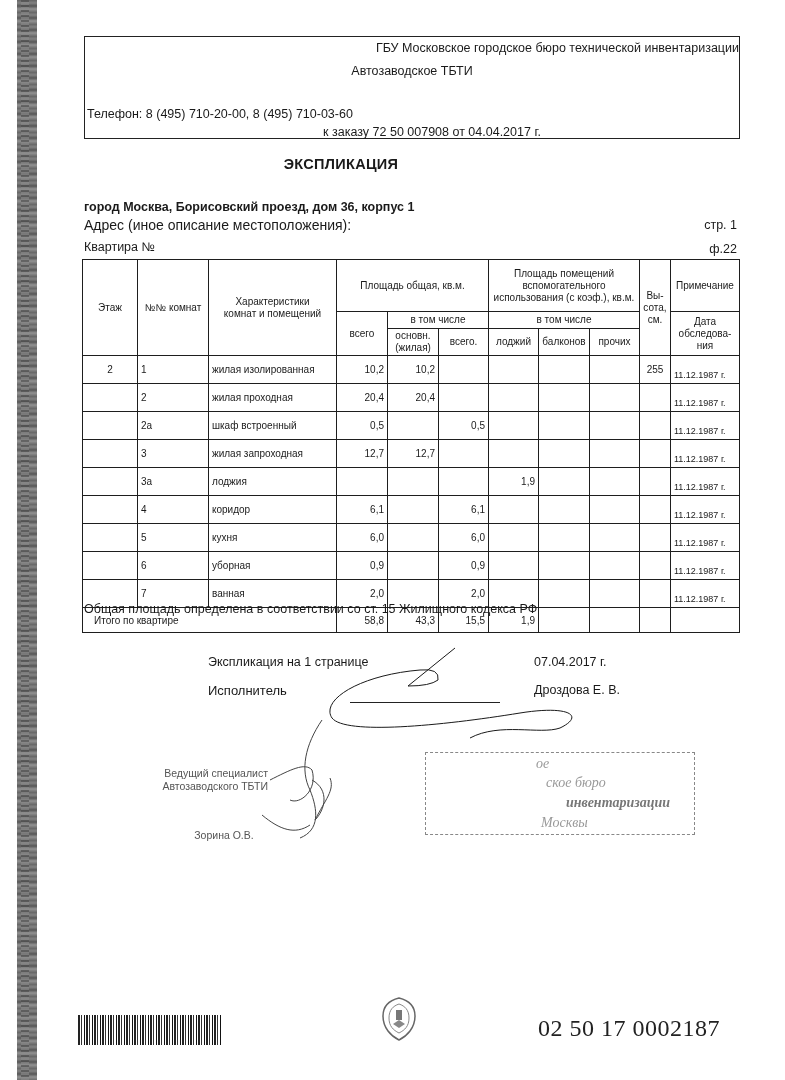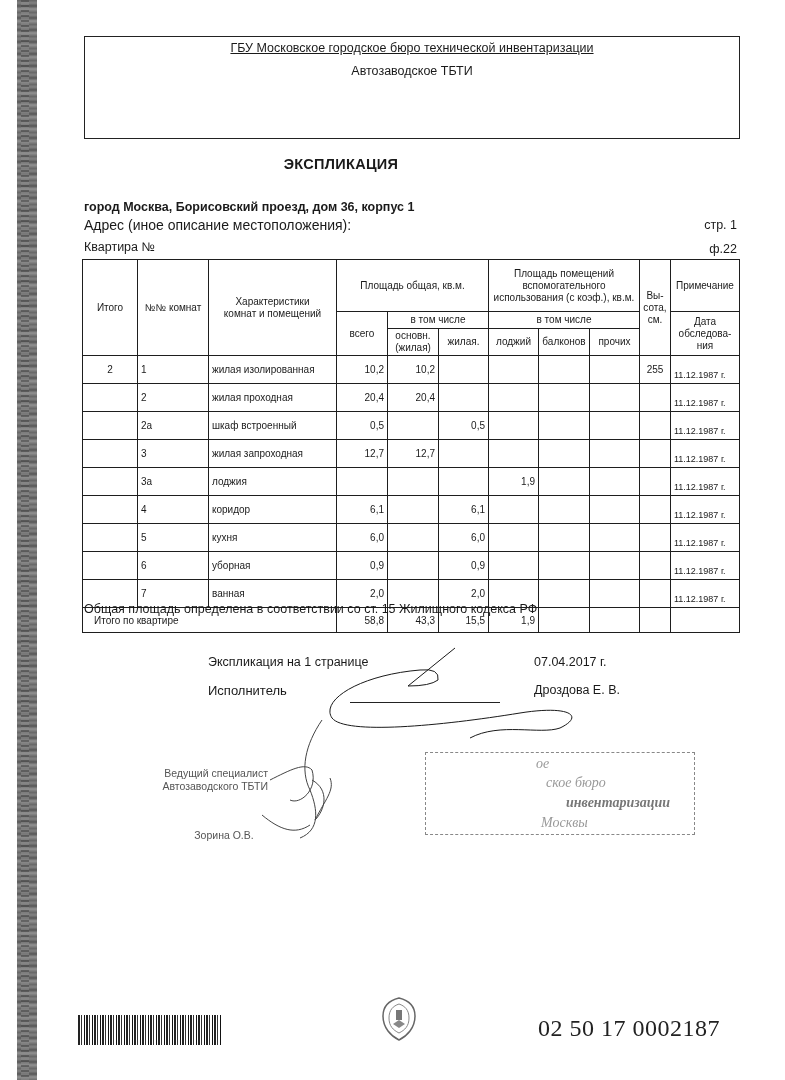--- a/index.html
+++ b/index.html
@@ -16,21 +16,21 @@
     content: ""; position: absolute; left: 4px; top: 0; width: 8px; height: 100%;
     background: repeating-linear-gradient(180deg, #2a2a2a 0 2px, #777 2px 5px);
     opacity: 0.6;
   }
   .header-box {
     position: absolute; left: 84px; top: 36px; width: 656px; height: 103px;
     border: 1px solid #222; box-sizing: border-box;
     font-size: 12.5px;
   }
   .header-box .line { position: absolute; left: 0; right: 0; }
-  .hb-org { top: 4px; text-align: center; text-decoration: underline; }
+  .hb-org { top: 4px; text-align: right; }
   .hb-branch { top: 27px; text-align: center; }
   .hb-addr { top: 48px; left: 2px !important; }
   .hb-phone { top: 70px; left: 2px !important; }
   .hb-order { top: 88px; text-align: center; padding-left: 40px; }
 
   .title {
     position: absolute; left: 0; width: 682px; top: 156px; text-align: center;
     font-weight: bold; font-size: 14.5px; letter-spacing: 0.3px;
   }
   .addr-label { position: absolute; left: 84px; top: 183px; font-size: 14px; margin-top: 34px; }
@@ -89,20 +89,22 @@
   }
 </style>
 </head>
 <body>
 
 <div class="scan-edge"></div>
 
 <div class="header-box">
   <div class="line hb-org">ГБУ Московское городское бюро технической инвентаризации</div>
   <div class="line hb-branch">Автозаводское ТБТИ</div>
+  <div class="line hb-phone">Телефон: 8 (495) 710-20-00, 8 (495) 710-03-60</div>
+  <div class="line hb-order">к заказу 72 50 007908 от 04.04.2017 г.</div>
 </div>
 
 <div class="title">ЭКСПЛИКАЦИЯ</div>
 <div class="addr-label">Адрес (иное описание местоположения):</div>
 <div class="addr-value">город Москва, Борисовский проезд, дом 36, корпус 1</div>
 <div class="page-no">стр. 1</div>
 <div class="flat-label">Квартира №</div>
 <div class="form-no">ф.22</div>
 
 <table class="expl">
@@ -114,37 +116,37 @@
       <col style="width:51px">
       <col style="width:50px">
       <col style="width:50px">
       <col style="width:51px">
       <col style="width:50px">
       <col style="width:31px">
       <col style="width:69px">
   </colgroup>
   <thead>
     <tr style="height:52px">
-      <th rowspan="3">Итого</th>
+      <th rowspan="3">Этаж</th>
       <th rowspan="3">№№ комнат</th>
       <th rowspan="3" style="padding:0 14px">Характеристики комнат и помещений</th>
       <th colspan="3">Площадь общая, кв.м.</th>
       <th colspan="3">Площадь помещений вспомогательного использования (с коэф.), кв.м.</th>
       <th rowspan="3" style="padding:0 1px">Вы-сота, см.</th>
       <th style="padding:0 1px">Примечание</th>
     </tr>
     <tr style="height:17px">
       <th rowspan="2">всего</th>
       <th colspan="2">в том числе</th>
       <th colspan="3">в том числе</th>
       <th rowspan="2">Дата обследова-ния</th>
     </tr>
     <tr style="height:27px">
       <th>основн. (жилая)</th>
-      <th>жилая.</th>
+      <th>всего.</th>
       <th>лоджий</th>
       <th>балконов</th>
       <th>прочих</th>
     </tr>
   </thead>
   <tbody id="rows-body">
 
       <tr class="data">
         <td class="center">2</td>
         <td>1</td>

